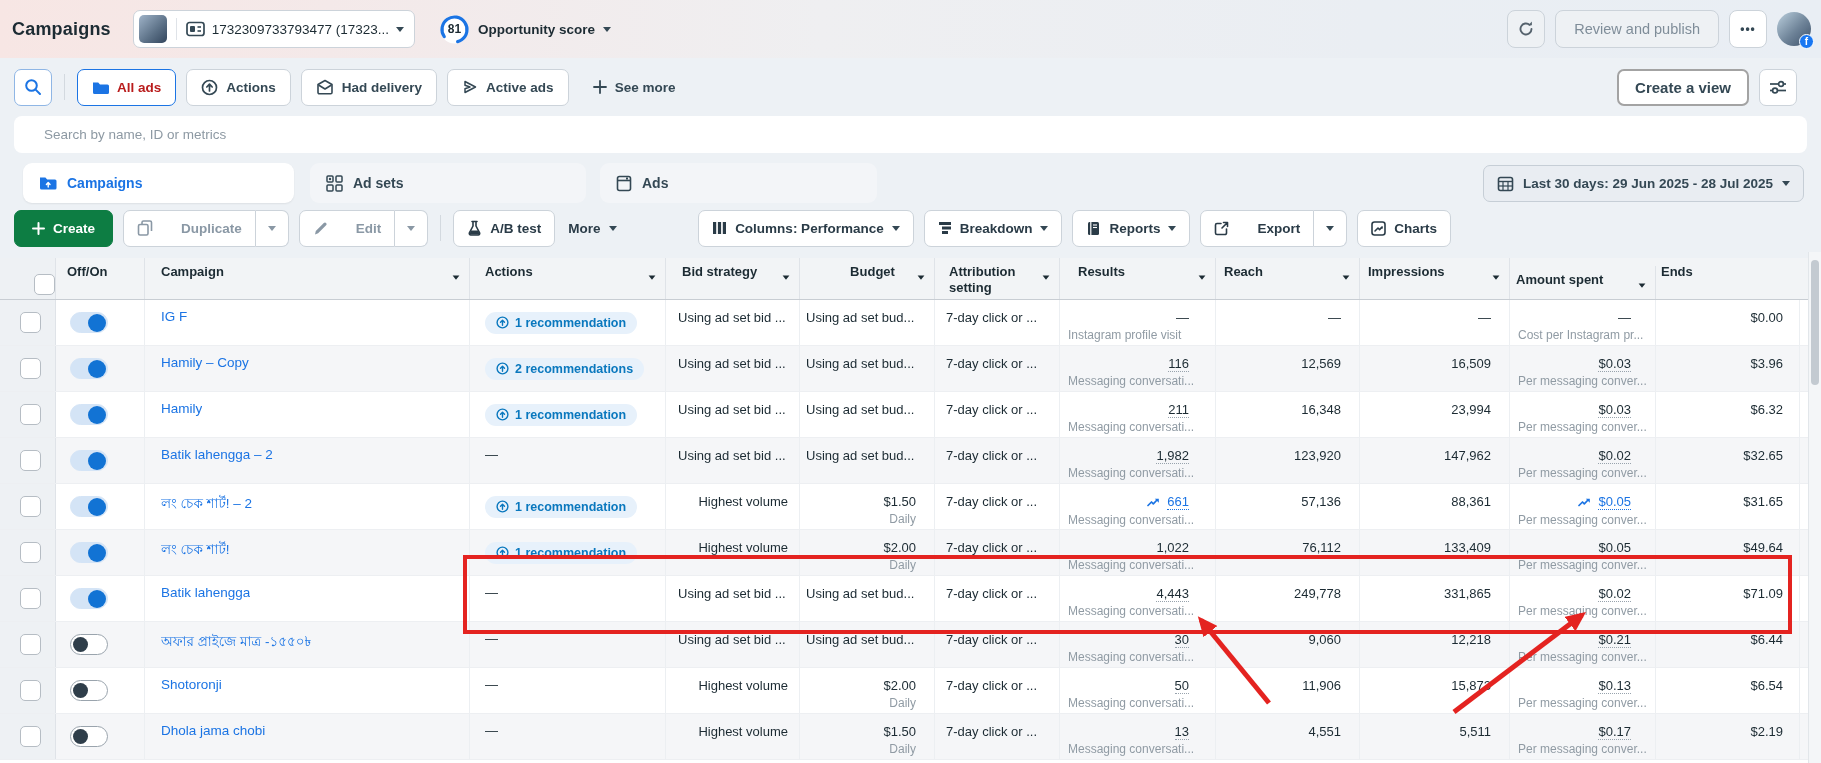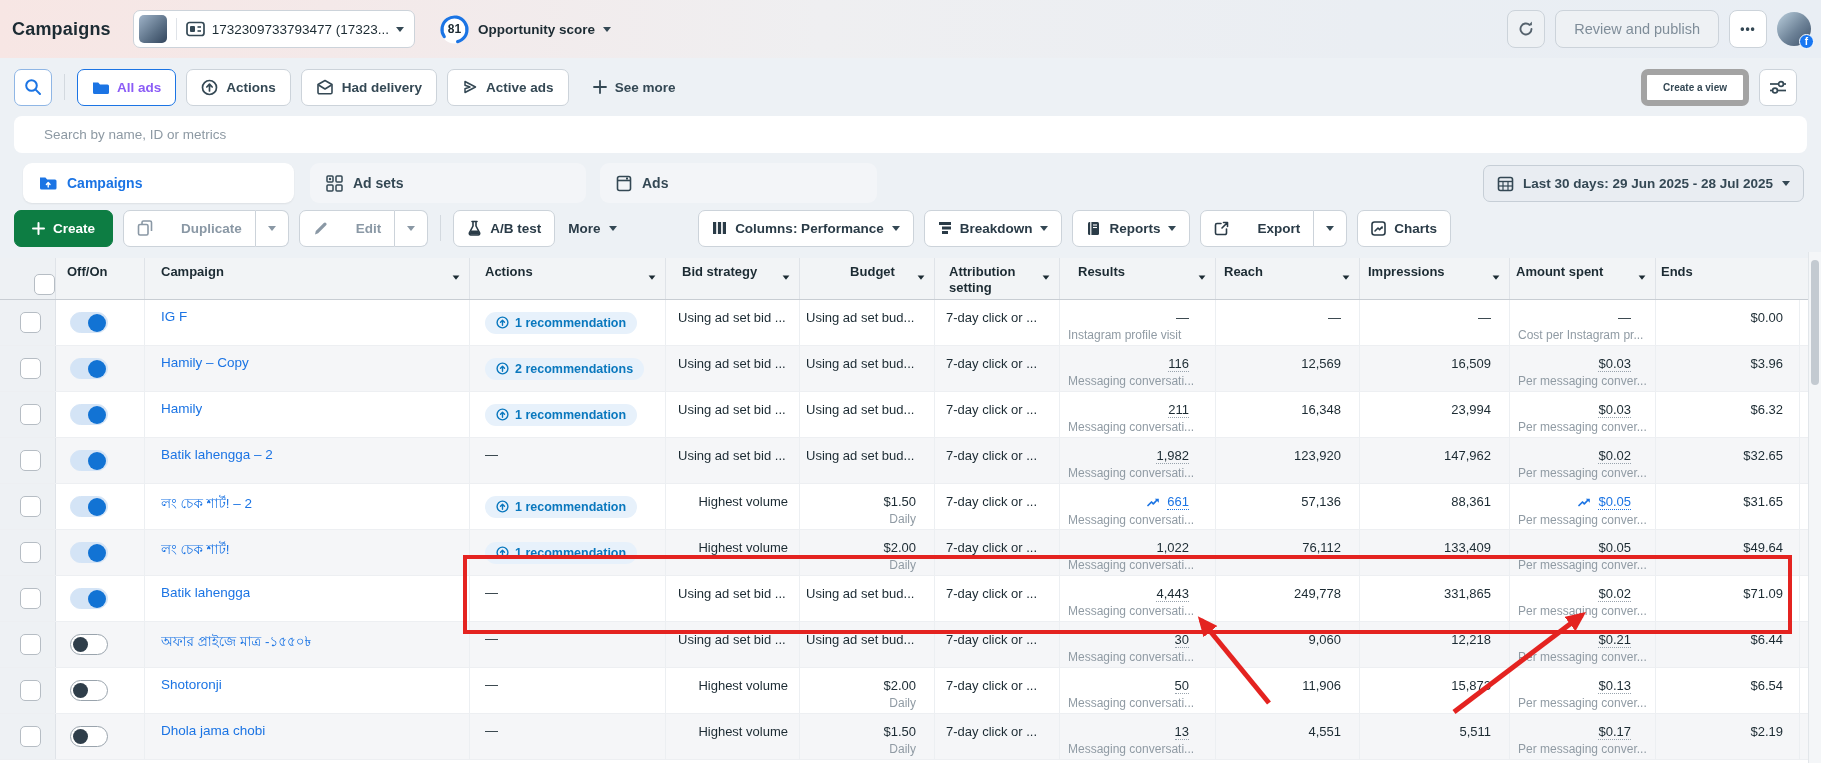--- a/index.html
+++ b/index.html
@@ -24,25 +24,25 @@
   .icon-btn { height:38px; min-width:38px; border:1px solid #ccd3da; border-radius:8px; background:#eef1f4; display:flex; align-items:center; justify-content:center; cursor:pointer; color:#55626d; }
   .review-btn { height:38px; padding:0 18px; border:1px solid #ccd3da; border-radius:8px; background:#eef1f4; color:#7f8d99; font-size:14.5px; font-family:inherit; cursor:pointer; }
   .more3 { background:#fff; letter-spacing:1px; font-weight:bold; color:#344854; font-size:12px; }
   .user-avatar { position:relative; width:34px; height:34px; border-radius:50%; background:linear-gradient(135deg,#bcd0de,#6e8398 55%,#3c5069); display:inline-block; }
   .fb-badge { position:absolute; right:-3px; bottom:-3px; width:15px; height:15px; border-radius:50%; background:#1877f2; color:#fff; font-size:10px; font-weight:bold; display:flex; align-items:center; justify-content:center; border:1.5px solid #fff; }
 
   
   .filterbar { position:absolute; top:58px; left:0; width:1821px; height:58px; display:flex; align-items:center; padding:0 14px; }
   .chip { display:flex; align-items:center; gap:8px; height:37px; background:#fff; border:1px solid #ccd3da; border-radius:7px; padding:0 14px; margin-right:10px; font-size:13.5px; font-weight:600; color:#344854; cursor:pointer; font-family:inherit; }
   .chip.square { width:38px; padding:0; justify-content:center; border-color:#8fb6e5; }
-  .chip.active { border:1.5px solid #1b74e4; color:#8b5cf6; }
+  .chip.active { border:1.5px solid #1b74e4; color:#b91c1c; }
   .chip.ghost { border:none; background:transparent;text-align:center; }
   .fdiv { width:1px; height:26px; background:#d3d9df; margin:0 12px 0 2px; }
   .fb-right { margin-left:auto; display:flex; align-items:center; gap:10px; }
-  .create-view-btn { height:37px; padding:0 16px; background:#fff; border:6px solid #a3a3a3; border-radius:7px; font-size:10px; font-weight:600; color:#344854; cursor:pointer; font-family:inherit; }
+  .create-view-btn { height:37px; padding:0 16px; background:#fff; border:2px solid #a3a3a3; border-radius:7px; font-size:15px; font-weight:600; color:#344854; cursor:pointer; font-family:inherit; }
 
   
   .searchrow { position:absolute; top:116px; left:14px; width:1793px; height:37px; }
   .search-input { width:100%; height:100%; border:none; border-radius:8px; background:#fff; padding:0 0 0 30px; font-size:13.5px; font-family:inherit; color:#1c2b33; outline:none; }
   .search-input::placeholder { color:#8d99a3; }
 
   
   .tabsrow { position:absolute; top:163px; left:0; width:1821px; height:40px; }
   .tab { position:absolute; top:0; height:40px; border-radius:9px; display:flex; align-items:center; gap:10px; padding:0 16px; font-size:14px; font-weight:bold; color:#344854; background:#f3f5f8; cursor:pointer; }
   .tab.active { background:#fff; color:#1b74e4; box-shadow:0 1px 2px rgba(0,0,0,.07); }
@@ -360,21 +360,21 @@
       </div>
     <div class="th" style="padding-left:11px;"><span>Off/On</span></div>
     <div class="th" style="padding-left:16px;"><span>Campaign</span><span class="hcaret caret"></span></div>
     <div class="th" style="padding-left:15px;"><span>Actions</span><span class="hcaret caret"></span></div>
     <div class="th" style="padding-left:16px;"><span>Bid strategy</span><span class="hcaret caret"></span></div>
     <div class="th" style="padding-left:17px;text-align:center;"><span>Budget</span><span class="hcaret caret"></span></div>
     <div class="th" style="padding-left:14px; padding-right:22px;"><span>Attribution setting</span><span class="hcaret caret"></span></div>
     <div class="th" style="padding-left:18px;"><span>Results</span><span class="hcaret caret"></span></div>
     <div class="th" style="padding-left:8px;"><span>Reach</span><span class="hcaret caret"></span></div>
     <div class="th" style="padding-left:8px;"><span>Impressions</span><span class="hcaret caret"></span></div>
-    <div class="th" style="padding-left:6px;"><span>Amount spent</span><span class="hcaret caret"></span></div>
+    <div class="th" style="padding-left:6px;margin-top:8px;"><span>Amount spent</span><span class="hcaret caret"></span></div>
     <div class="th th-ends"><span>Ends</span></div>
   </div>
   <div id="tbody">
       <div class="trow">
     <div class="td c-check">
           <span class="cbx"></span>
         </div>
     <div class="td c-onoff">
       <span class="toggle on">
             <span class="knob"></span>

